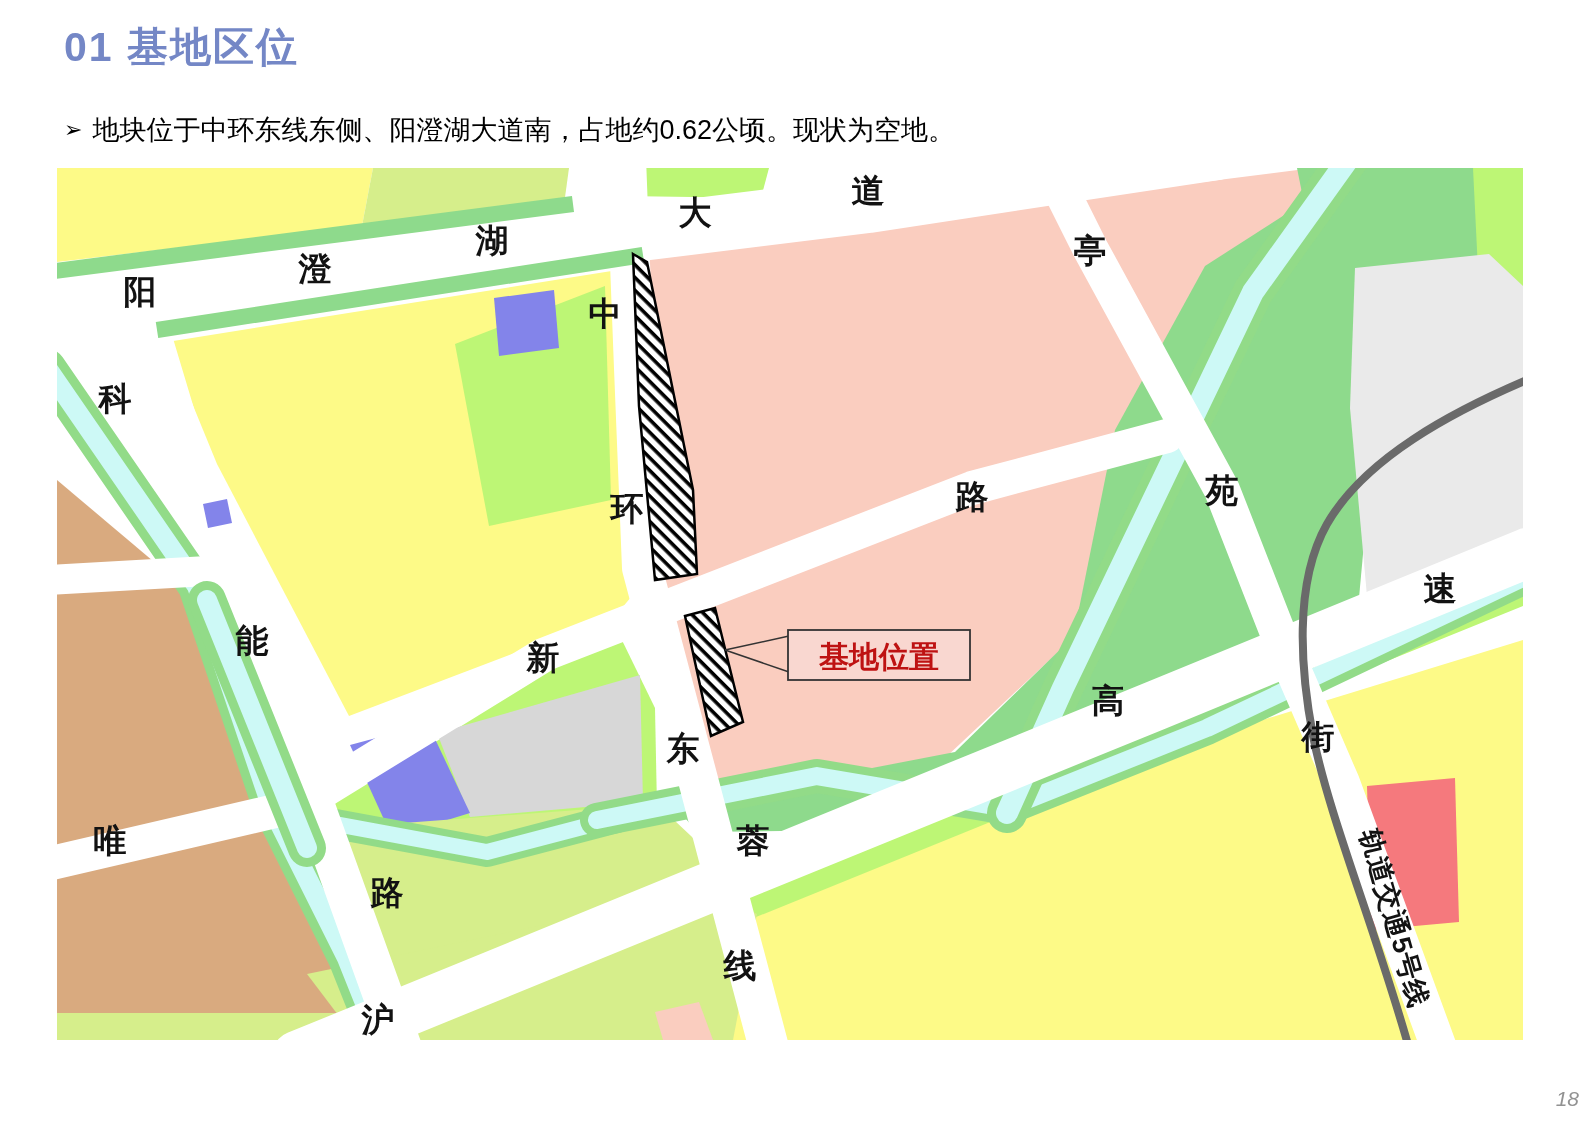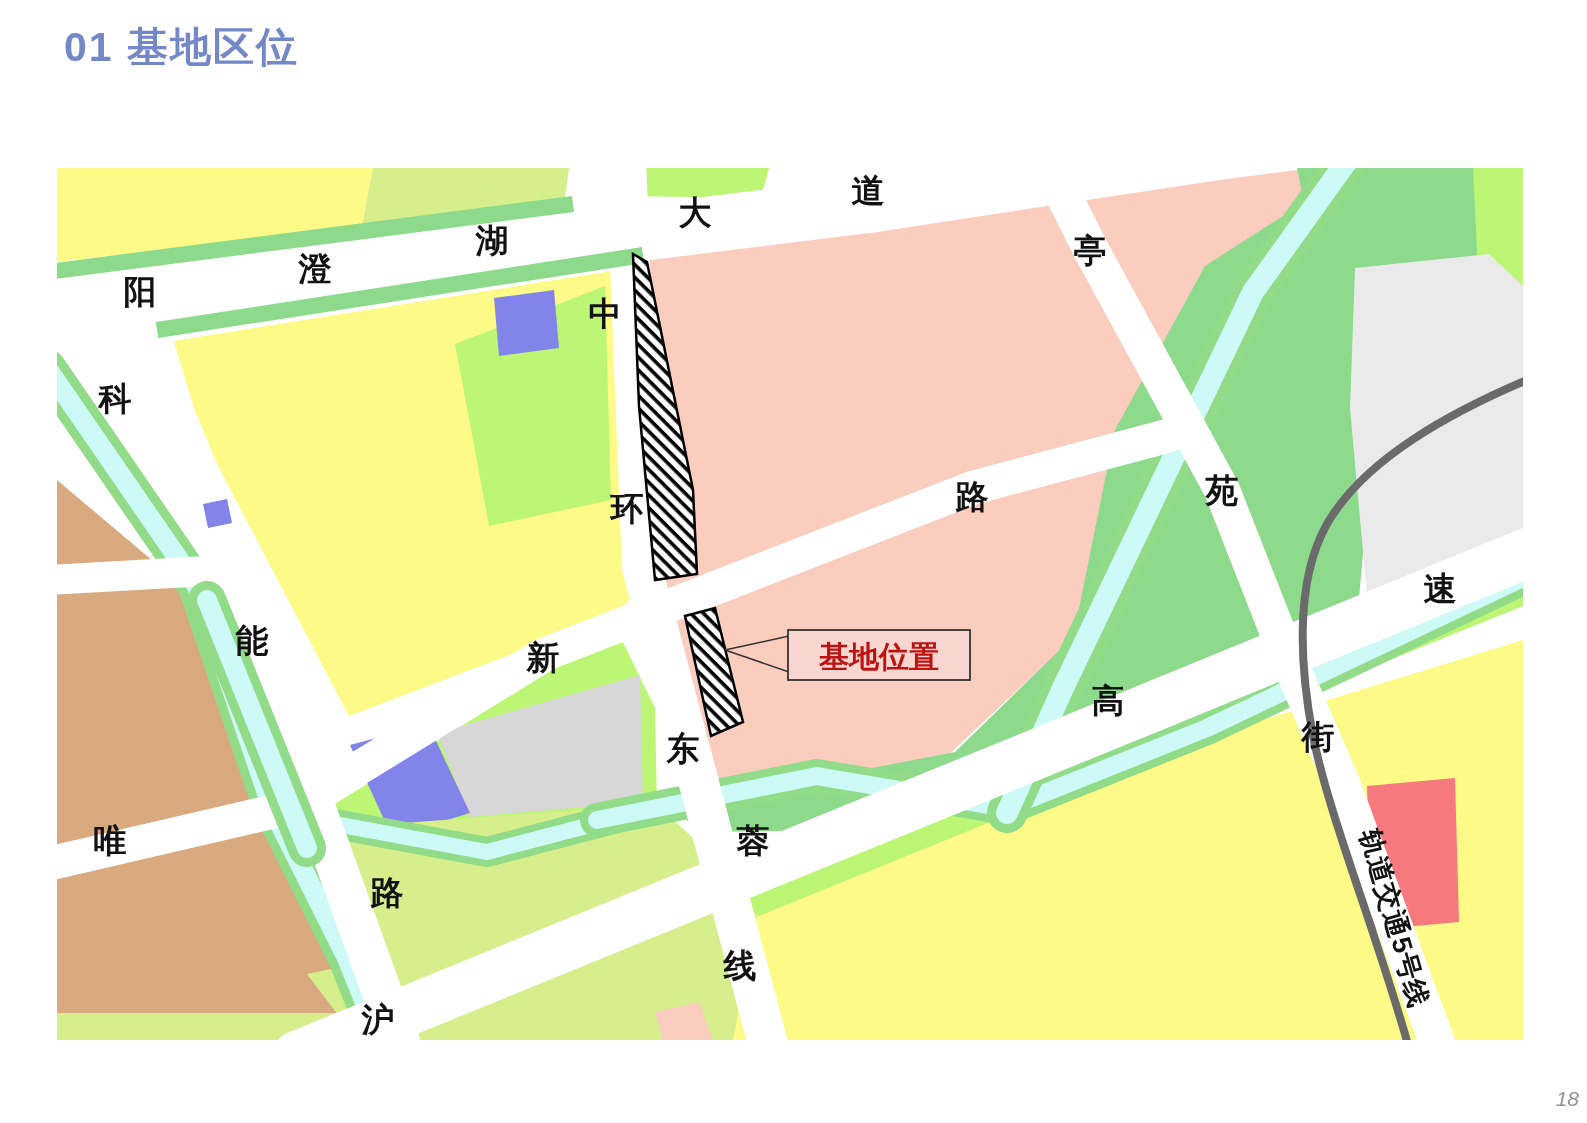--- a/index.html
+++ b/index.html
@@ -19,20 +19,23 @@
   svg text.sitebox{font-family:"Liberation Sans","DejaVu Sans",sans-serif;font-size:30px;
               font-weight:700;fill:#BE1212;text-anchor:middle;dominant-baseline:central;}
 </style>
 </head>
 <body>
 
 <div class="slide">
 
   <div class="title">01 基地区位</div>
 
+  <div class="bullet">
+    <span class="marker">➢</span><span>地块位于中环东线东侧、阳澄湖大道南，占地约0.62公顷。现状为空地。</span>
+  </div>
 
   <div class="map-wrap">
   <svg id="map-svg" width="1466" height="872" viewBox="0 0 1466 872">
     <defs>
       <clipPath id="mapclip">
             <rect x="0" y="0" width="1466" height="872"></rect>
           </clipPath>
       <pattern id="hatchP" patternUnits="userSpaceOnUse" width="9" height="9" patternTransform="rotate(45)">
         <rect x="0" y="0" width="9" height="9" fill="#ffffff"></rect>
         <rect x="0" y="0" width="9" height="3.6" fill="#000000"></rect>

